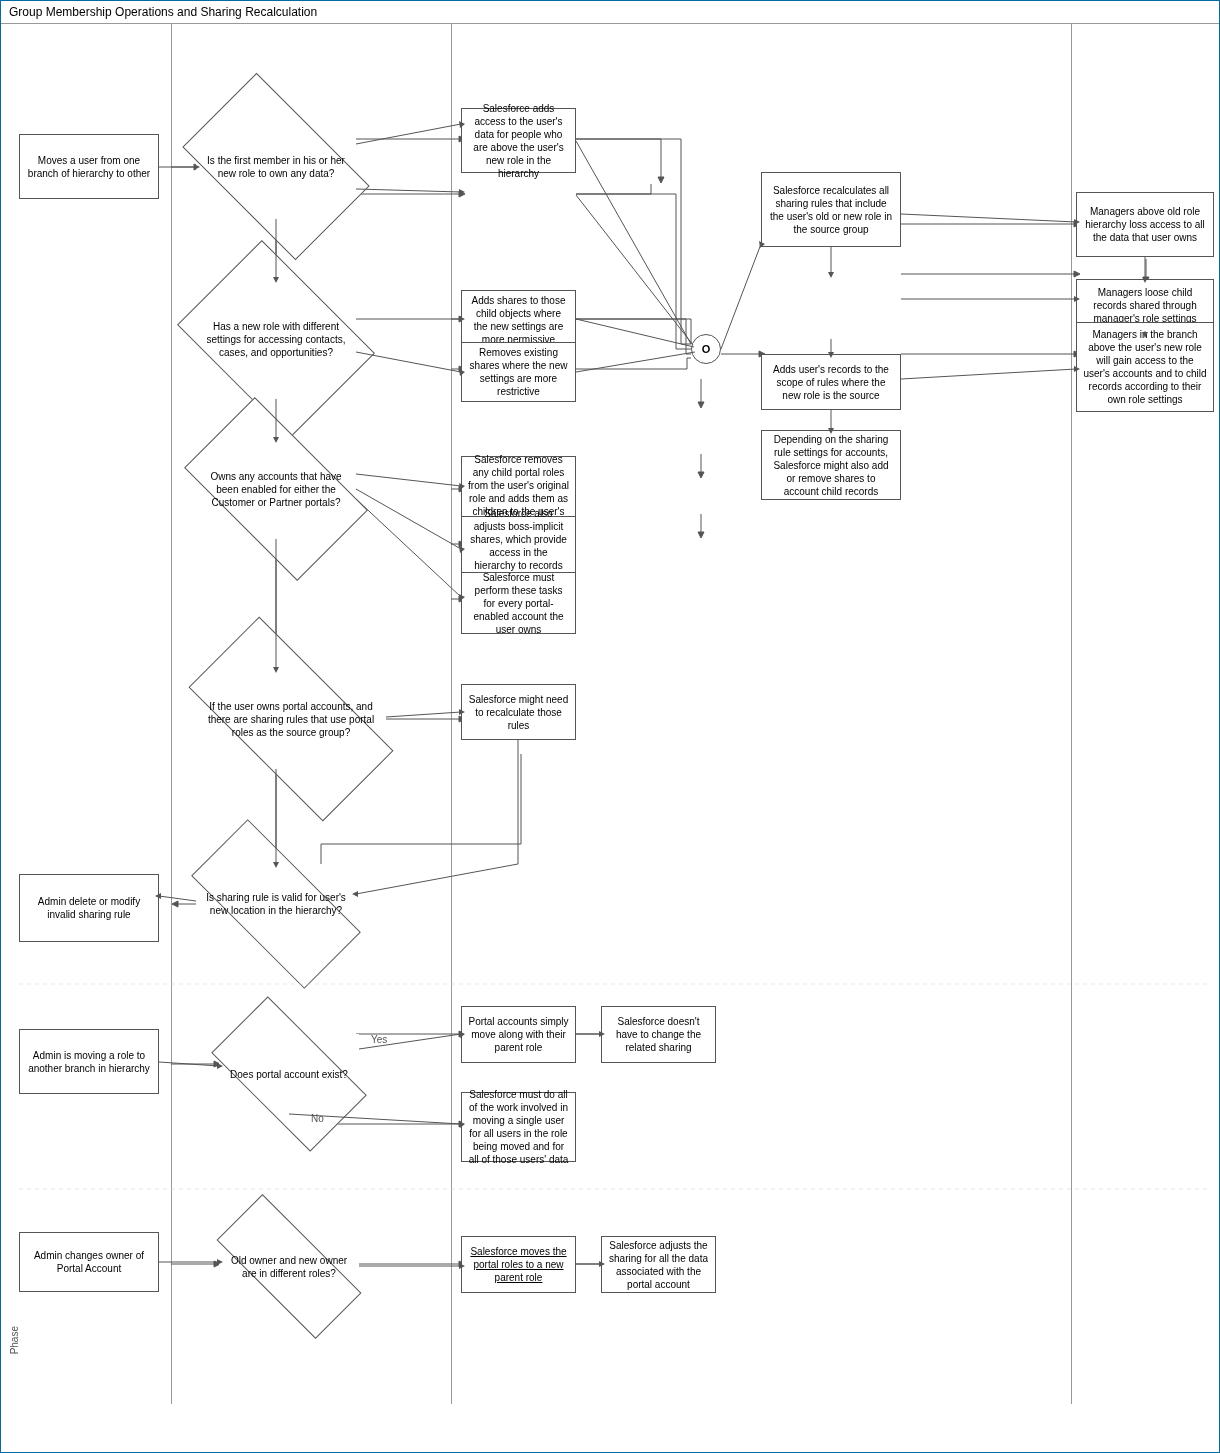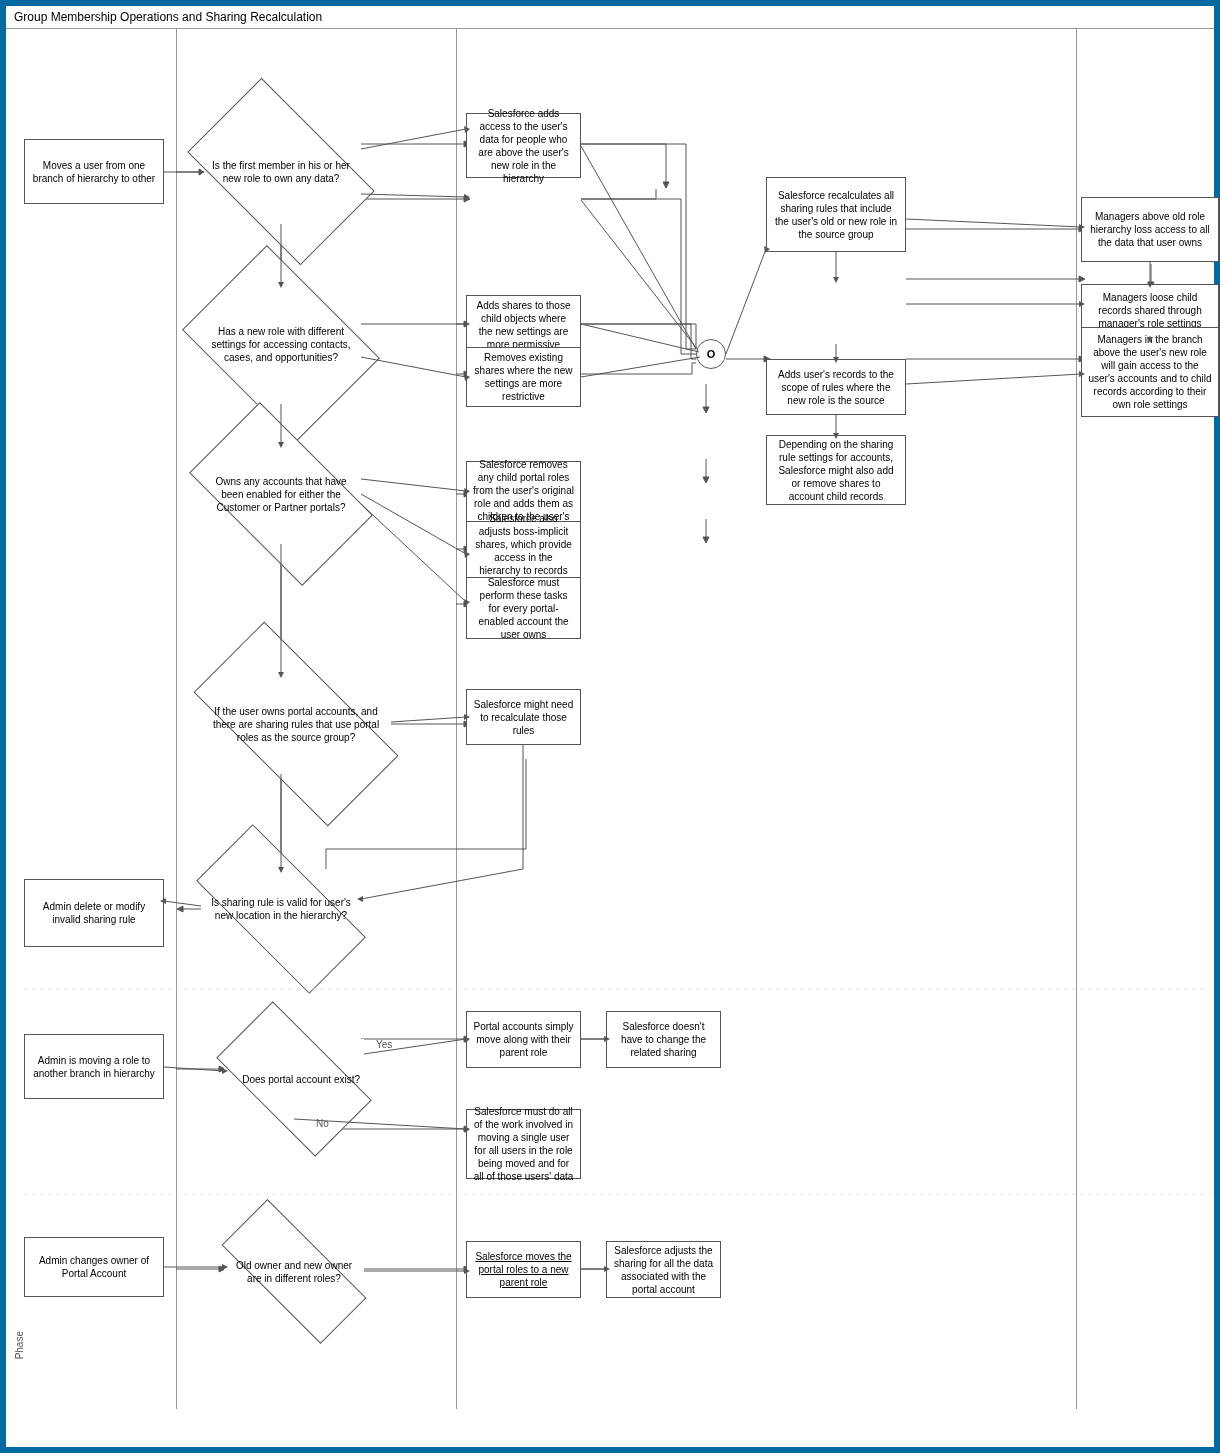--- a/index.html
+++ b/index.html
@@ -1,19 +1,19 @@
 <!DOCTYPE html>
 <html><head>
   <meta charset="utf-8">
   <style>
     * { box-sizing: border-box; margin: 0; padding: 0; }
     body { font-family: Arial, sans-serif; font-size: 11px; background: #fff; }
     
     .outer-border {
-      border: 6px solid #0369a1;
+      border: 1px solid #0369a1;
       width: 1220px;
       min-height: 1453px;
       position: relative;
     }
     
     .title-bar {
       border-bottom: 1px solid #999;
       padding: 4px 8px;
       font-size: 12px;
       font-weight: normal;
@@ -76,21 +76,21 @@
     }
     
     .diamond {
       position: absolute;
       background: #fff;
       text-align: center;
       font-size: 10px;
       line-height: 1.3;
       display: flex;
       align-items: center;
-      justify-content: flex-end;
+      justify-content: center;
     }
     
     .diamond-shape {
       position: absolute;
       width: 100%;
       height: 100%;
       border: 1px solid #555;
       transform: rotate(45deg);
       background: #fff;
     }
@@ -361,21 +361,21 @@
       </div>
 
       <div class="box" style="left:460px; top:982px; width:115px; height:57px;">
         <span>Portal accounts simply move along with their parent role</span>
       </div>
 
       <div class="box" style="left:600px; top:982px; width:115px; height:57px;">
         <span>Salesforce doesn't have to change the related sharing</span>
       </div>
 
-      <div class="box" style="left:460px; top:1068px; width:115px; height:70px;margin-top:12px;">
+      <div class="box" style="left:460px; top:1068px; width:115px; height:70px;">
         <span>Salesforce must do all of the work involved in moving a single user for all users in the role being moved and for all of those users' data</span>
       </div>
 
       <div class="box" style="left:460px; top:1212px; width:115px; height:57px;text-decoration:underline;">
         <span>Salesforce moves the portal roles to a new parent role</span>
       </div>
 
       <div class="box" style="left:600px; top:1212px; width:115px; height:57px;">
         <span>Salesforce adjusts the sharing for all the data associated with the portal account</span>
       </div>

